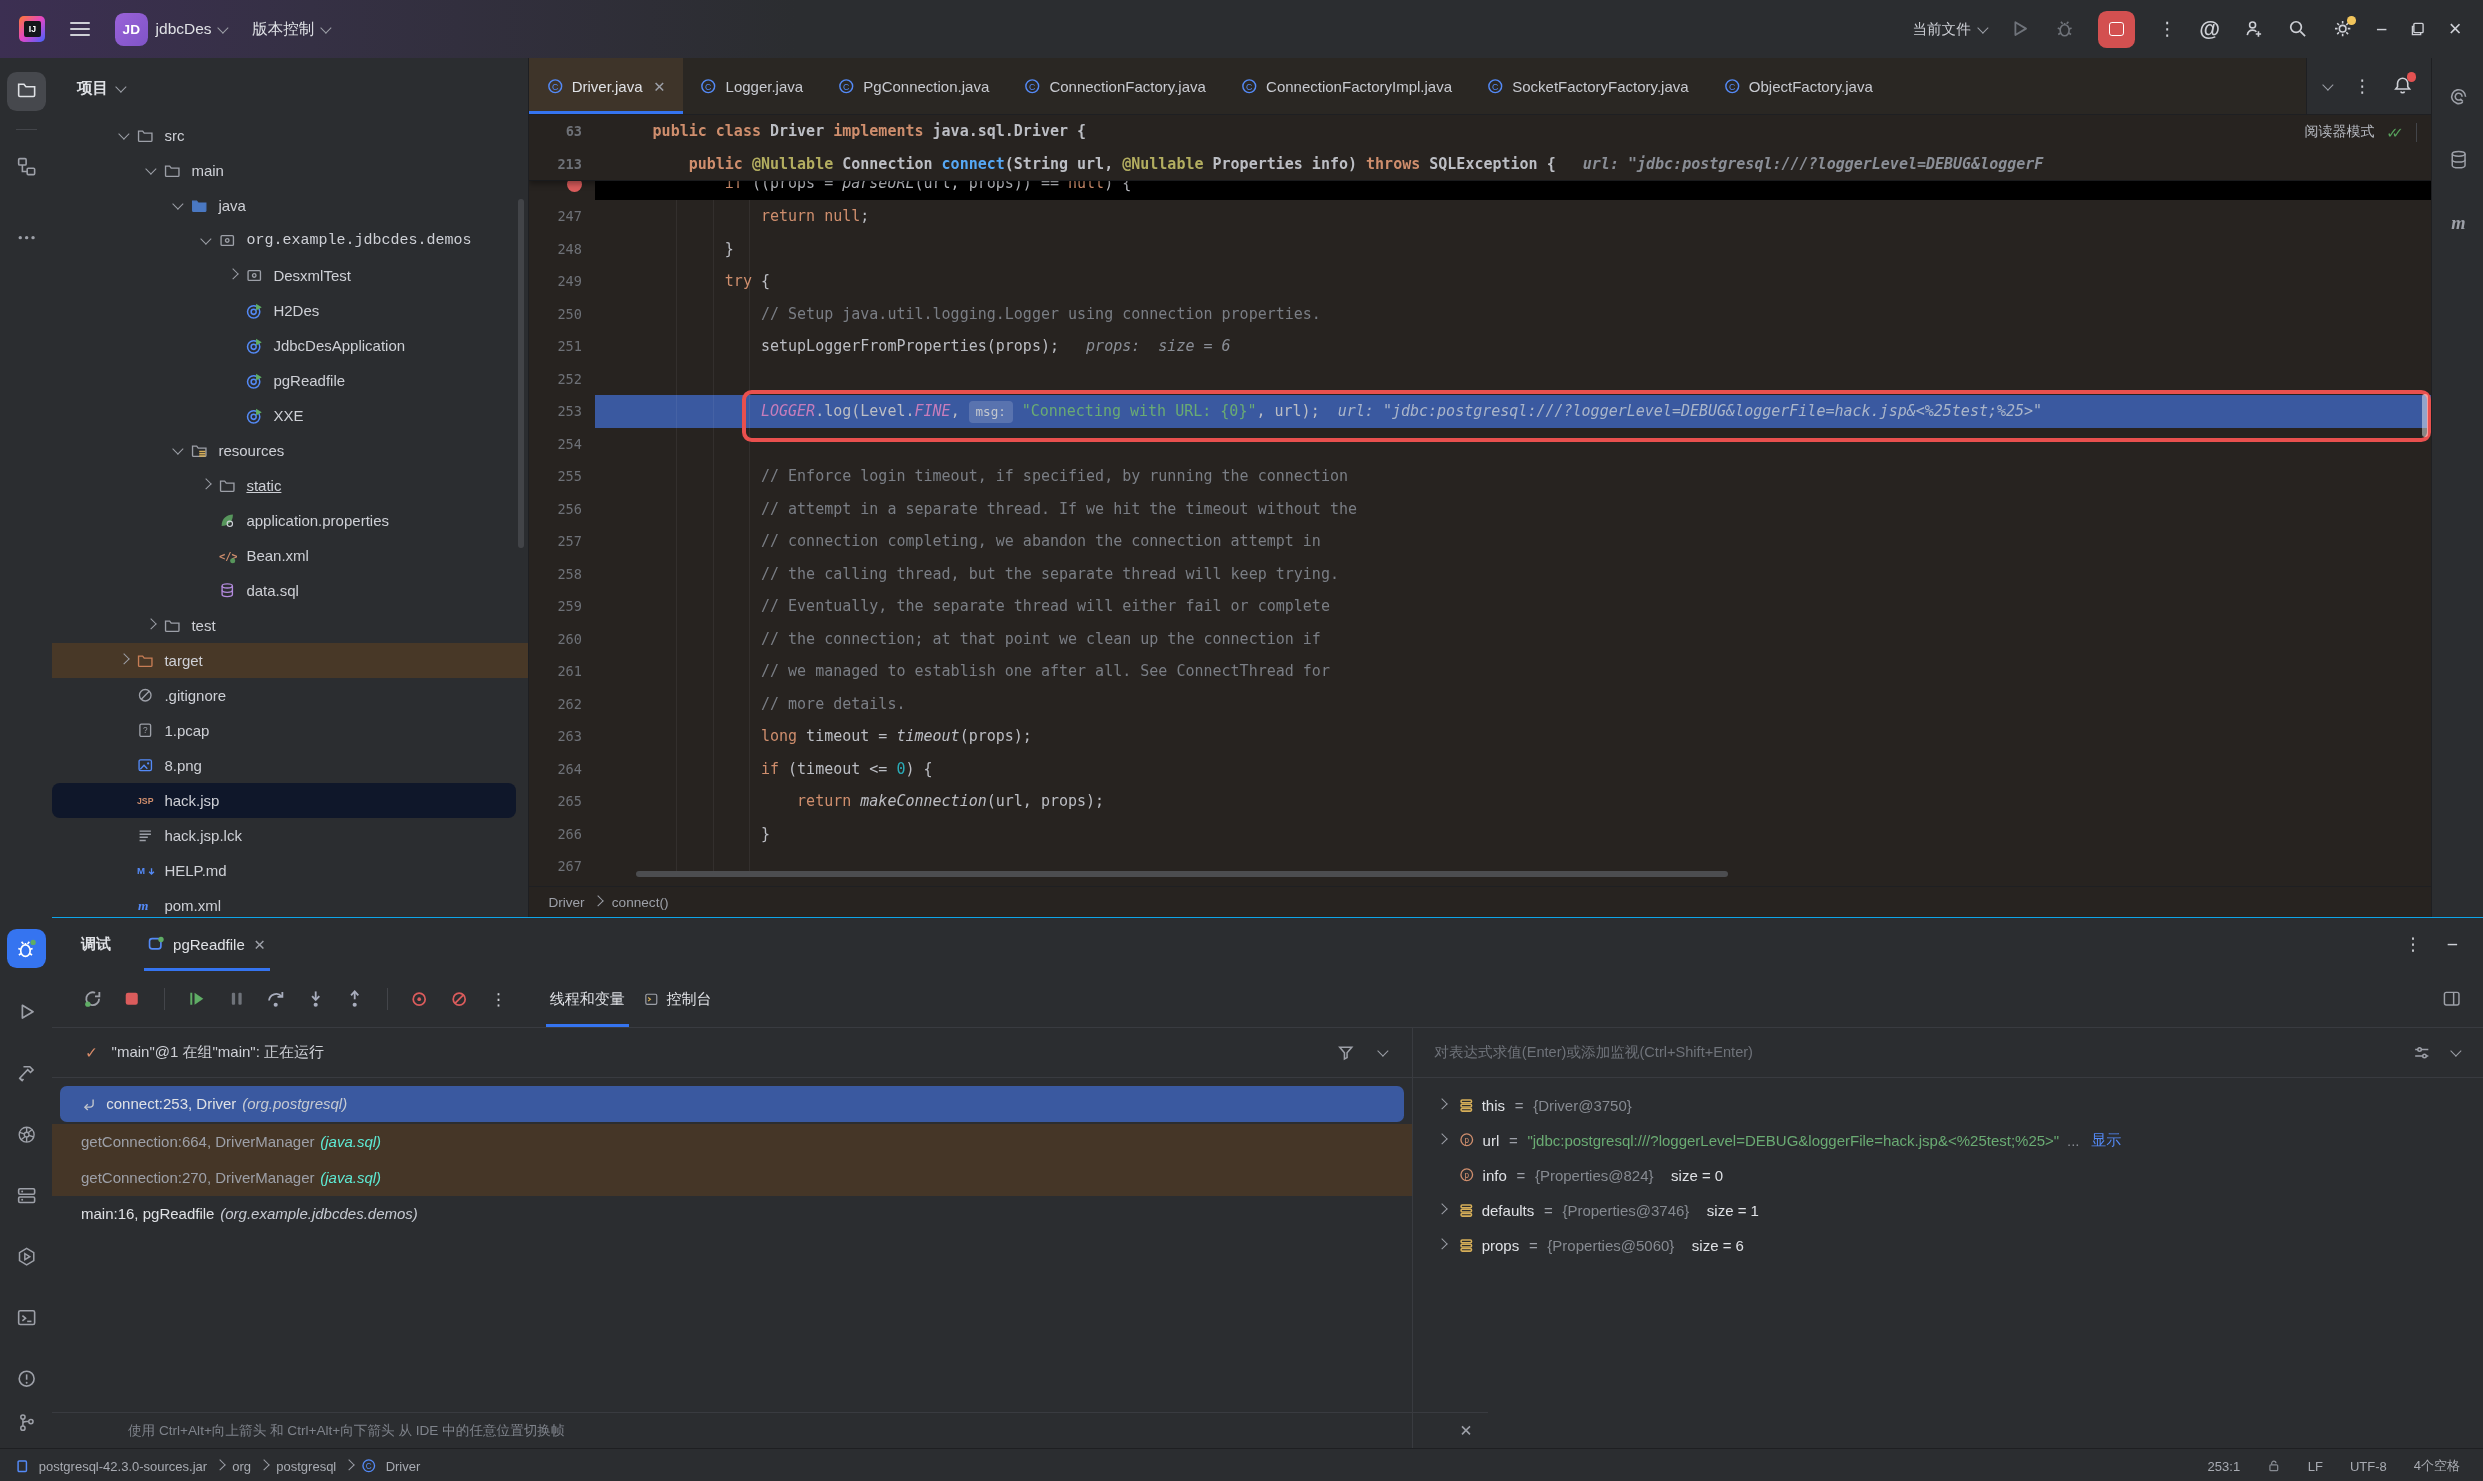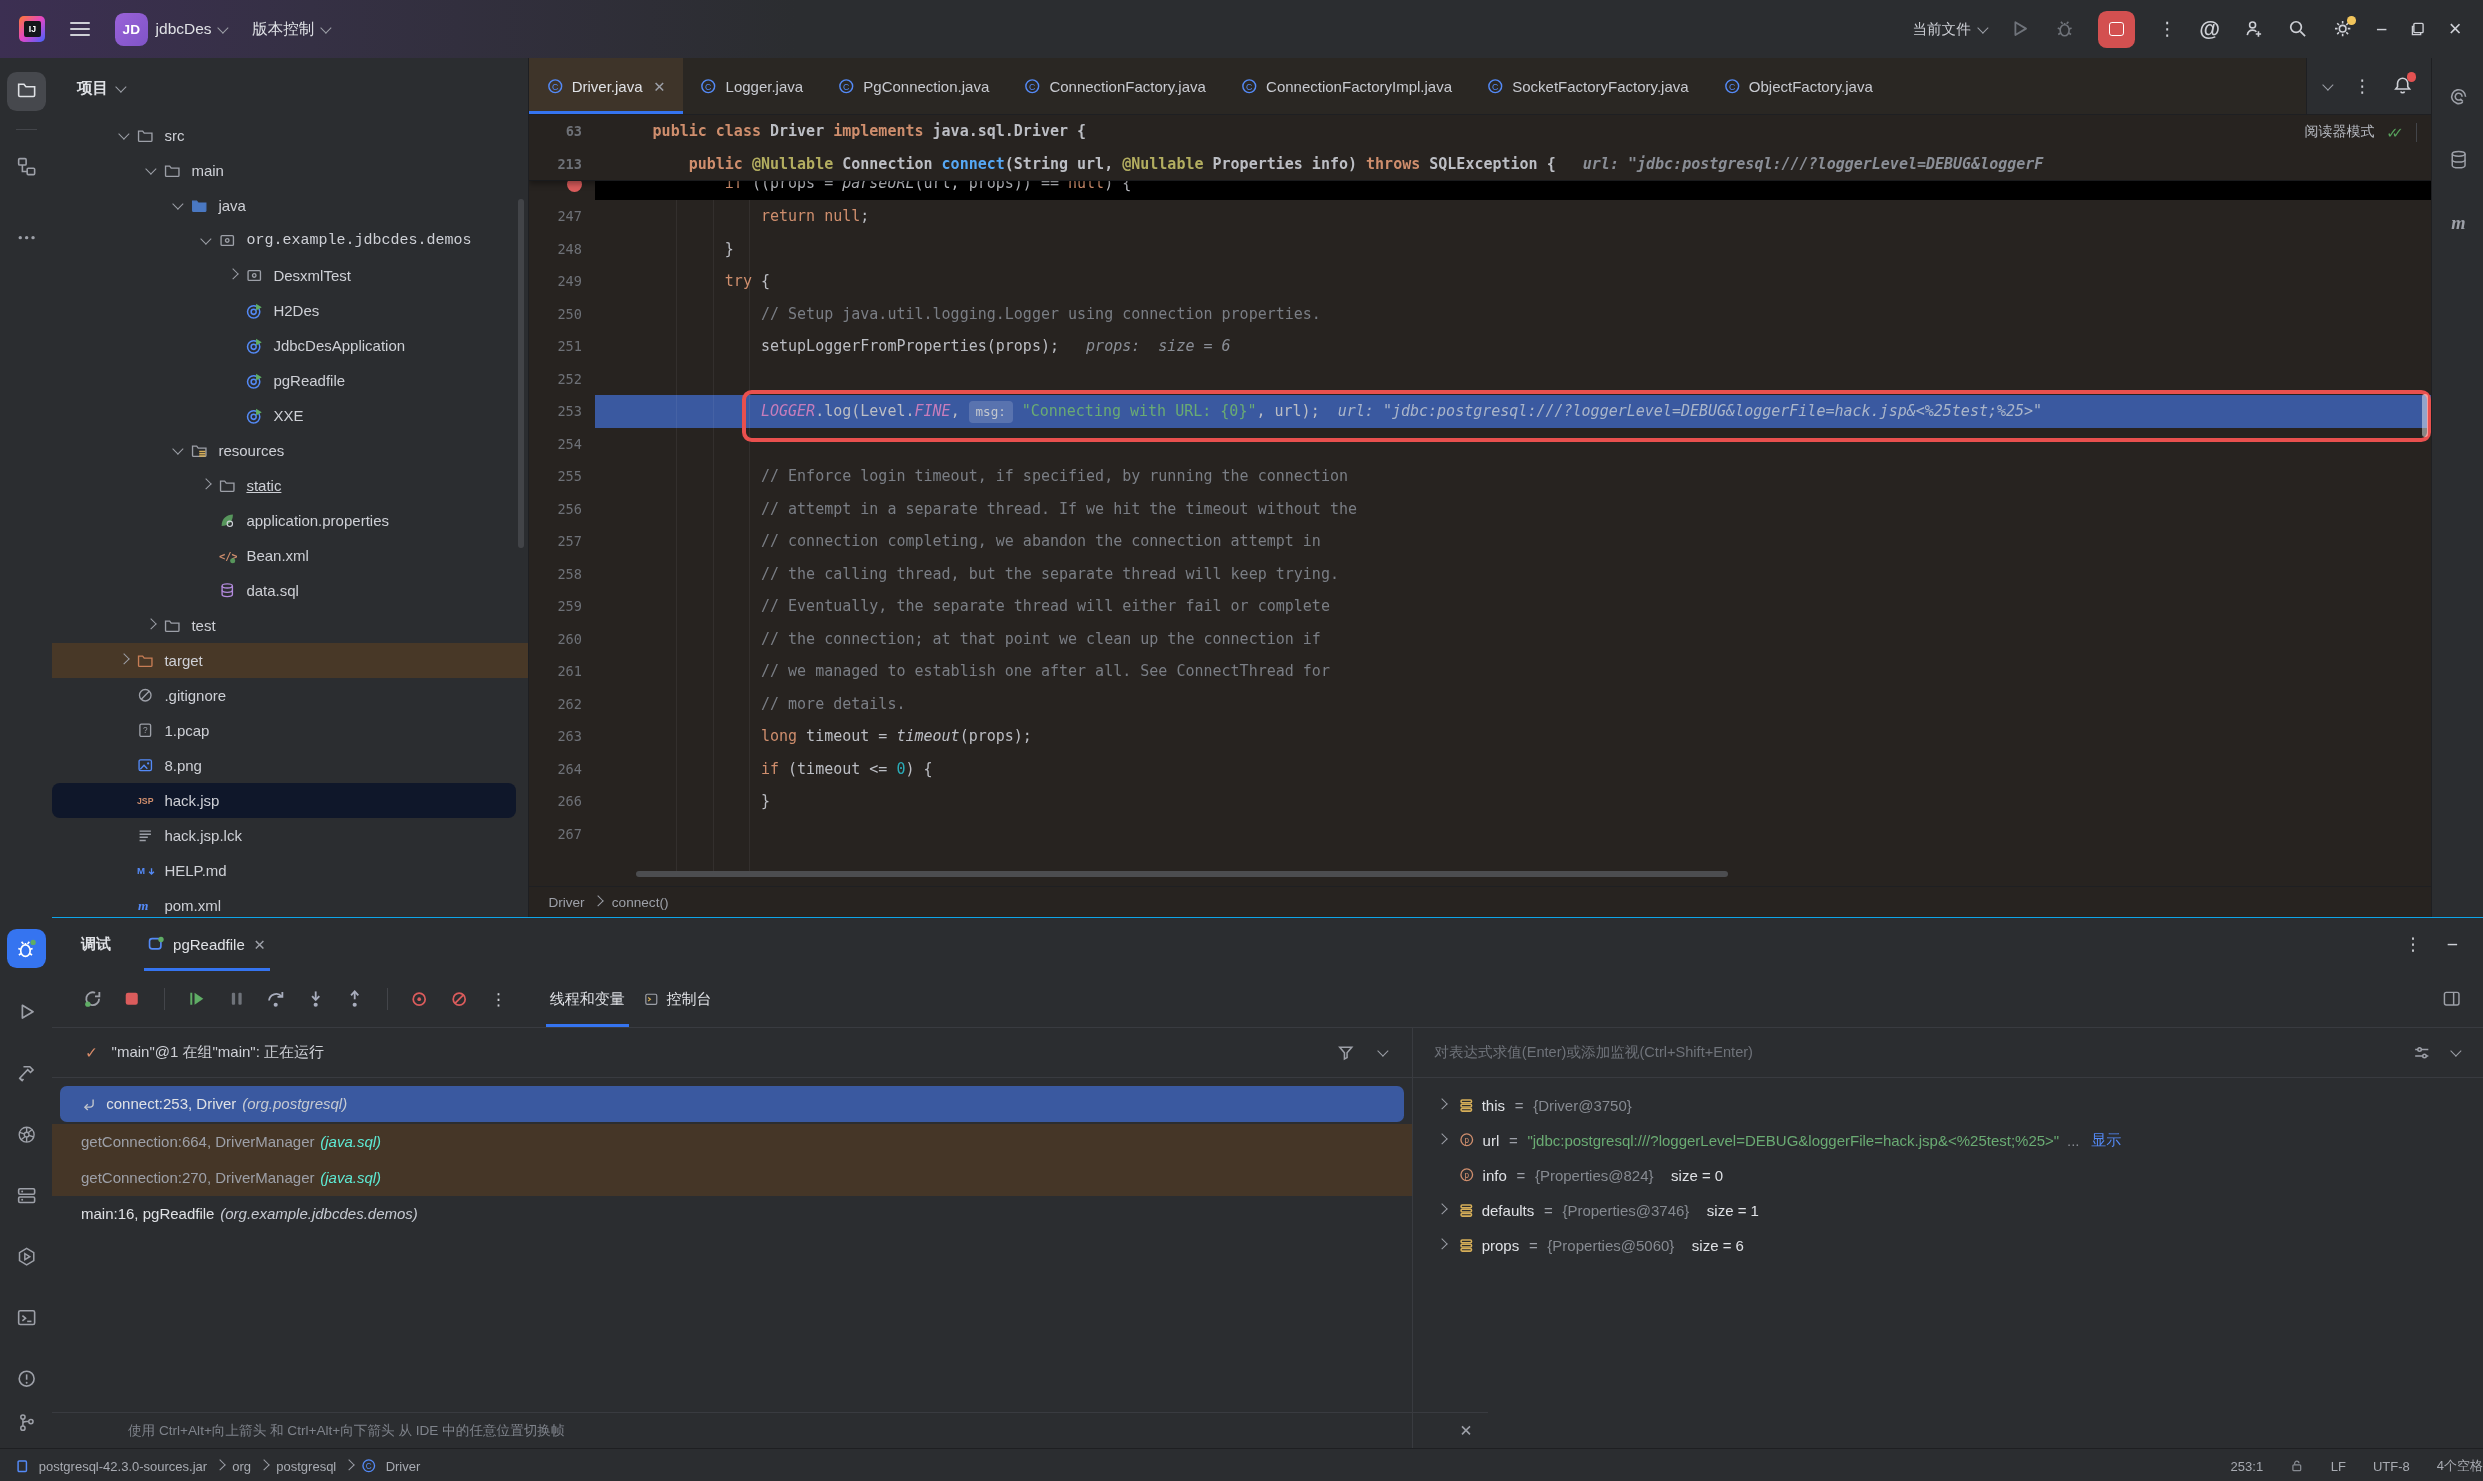--- a/index.html
+++ b/index.html
@@ -126,21 +126,21 @@
   .var-eq{color:#9da0a8;padding:0 1.9px;}
   .var-val{color:#868a91;}
   .var-str{color:#6aab73;}
   .var-size{color:#dfe1e5;margin-left:9.7px;}
   .var-link{color:#548af7;margin-left:3.9px;cursor:pointer;}
 
   
   #statusbar{left:0;top:1448px;width:2483px;height:34px;background:#2b2d30;border-top:1px solid #1e1f22;
     display:flex;align-items:center;font-size:13px;color:#a8abb2;}
   .sb-left{display:flex;align-items:center;gap:8.7px;padding-left:15.5px;}
-  .sb-right{margin-left:auto;display:flex;align-items:center;gap:27px;}
+  .sb-right{margin-left:auto;display:flex;align-items:center;gap:27px;padding-right:23px;}
 </style>
 </head>
 <body>
 
 <div id="titlebar" class="abs">
   <div class="tb-left">
     <div class="idea-logo">
         <span>IJ</span>
       </div>
     <div class="burger">
@@ -709,20 +709,24 @@
         <div class="gutter-cell">262</div>
         <div class="code-cell"><span class="tok-w">            </span><span class="tok-c">// more details.</span></div>
       </div>
       <div class="code-row">
         <div class="gutter-cell">263</div>
         <div class="code-cell"><span class="tok-w">            </span><span class="tok-k">long</span><span class="tok-w"> timeout = </span><span class="tok-mi">timeout</span><span class="tok-w">(props);</span></div>
       </div>
       <div class="code-row">
         <div class="gutter-cell">264</div>
         <div class="code-cell"><span class="tok-w">            </span><span class="tok-k">if</span><span class="tok-w"> (timeout &lt;= </span><span class="tok-n">0</span><span class="tok-w">) {</span></div>
+      </div>
+      <div class="code-row">
+        <div class="gutter-cell">265</div>
+        <div class="code-cell"><span class="tok-w">                </span><span class="tok-k">return</span><span class="tok-w"> </span><span class="tok-mi">makeConnection</span><span class="tok-w">(url, props);</span></div>
       </div>
       <div class="code-row">
         <div class="gutter-cell">266</div>
         <div class="code-cell"><span class="tok-w">            }</span></div>
       </div>
       <div class="code-row">
         <div class="gutter-cell">267</div>
         <div class="code-cell"></div>
       </div>
     </div>

